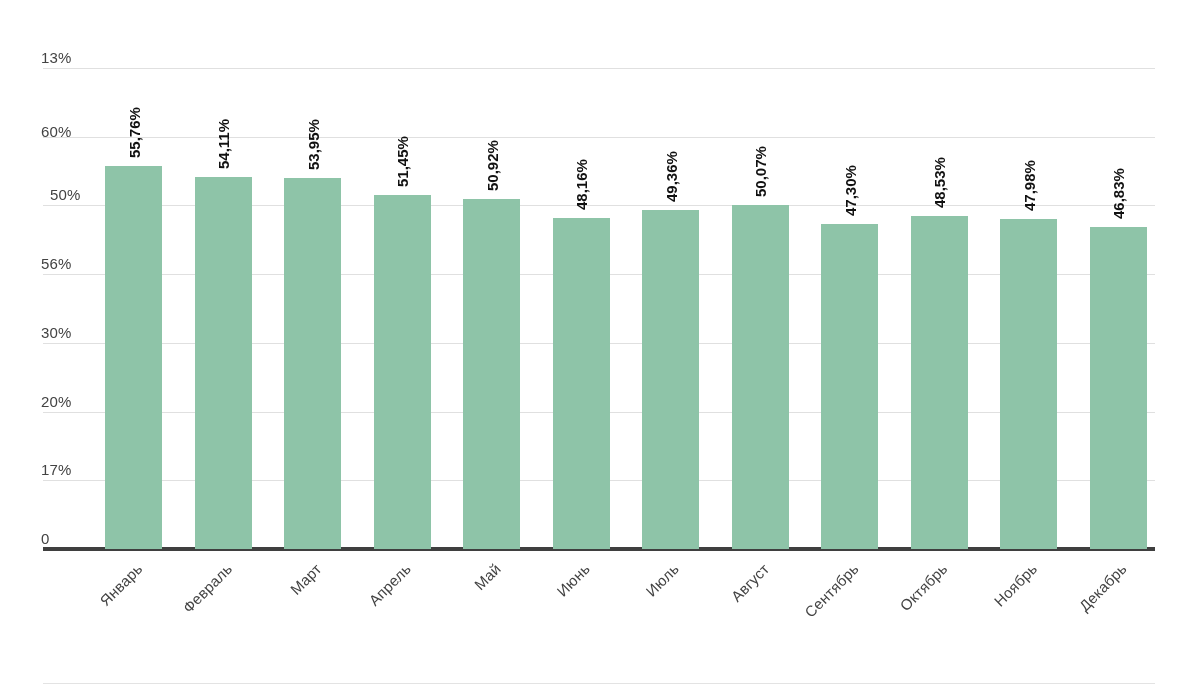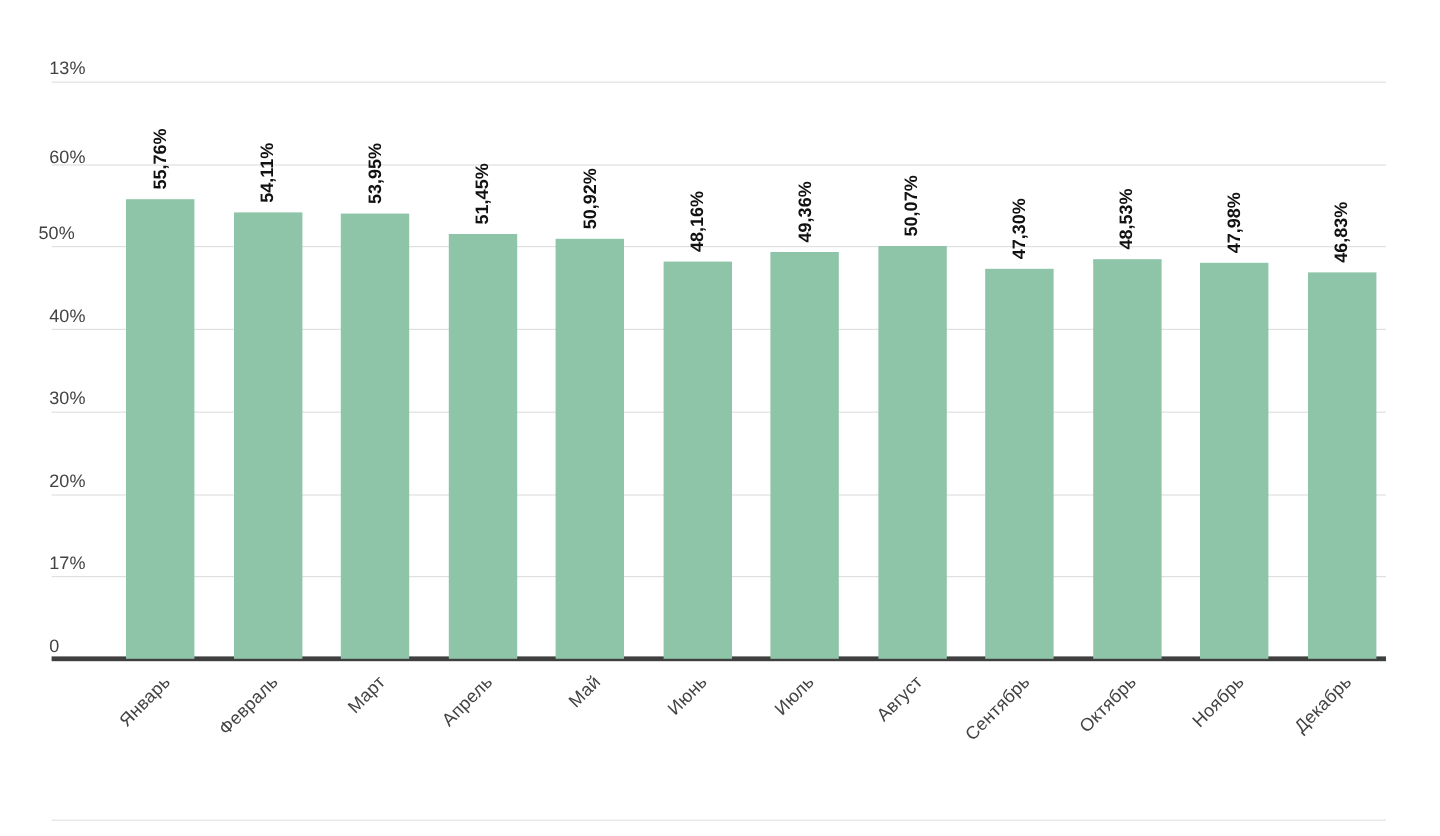--- a/index.html
+++ b/index.html
@@ -144,22 +144,22 @@
       <div class="gridline" style="top: 137.429px;"></div>
       <div class="gridline" style="top: 68.7143px;"></div>
       <div class="gridline" style="top: 5.68434e-14px;"></div>
     </div>
 
   <div id="ytick-layer">
       <div class="ytick" style="top: 530px; left: 41px; transform: none; padding-right: 10px; text-align: left; width: auto;">0</div>
       <div class="ytick" style="top: 461.286px; left: 41px; transform: none; padding-right: 10px; text-align: left; width: auto;">17%</div>
       <div class="ytick" style="top: 392.571px; left: 41px; transform: none; padding-right: 10px; text-align: left; width: auto;">20%</div>
       <div class="ytick" style="top: 323.857px; left: 41px; transform: none; padding-right: 10px; text-align: left; width: auto;">30%</div>
-      <div class="ytick" style="top: 255.143px; left: 41px; transform: none; padding-right: 10px; text-align: left; width: auto;">40%</div>
-      <div class="ytick" style="top: 186.429px; left: 32px; transform: none; padding-right: 10px; text-align: right; width: auto;">50%</div>
+      <div class="ytick" style="top: 255.143px; left: 41px; transform: none; padding-right: 10px; text-align: left; width: auto;">56%</div>
+      <div class="ytick" style="top: 186.429px; left: 50px; transform: none; padding-right: 10px; text-align: right; width: auto;">50%</div>
       <div class="ytick" style="top: 123px; left: 41px; transform: none; padding-right: 10px; text-align: left; width: auto;">60%</div>
       <div class="ytick" style="top: 49px; left: 41px; transform: none; padding-right: 10px; text-align: left; width: auto;">13%</div>
     </div>
 
   <div class="axis-baseline"></div>
 
   <div class="bars-layer" id="bars-layer">
       <div class="bar-group" style="left: 105px;">
         <div class="bar" style="height: 383.151px; background: rgb(142, 196, 168);"></div>
         <div class="bar-label-wrap" style="bottom: 383.151px;">

